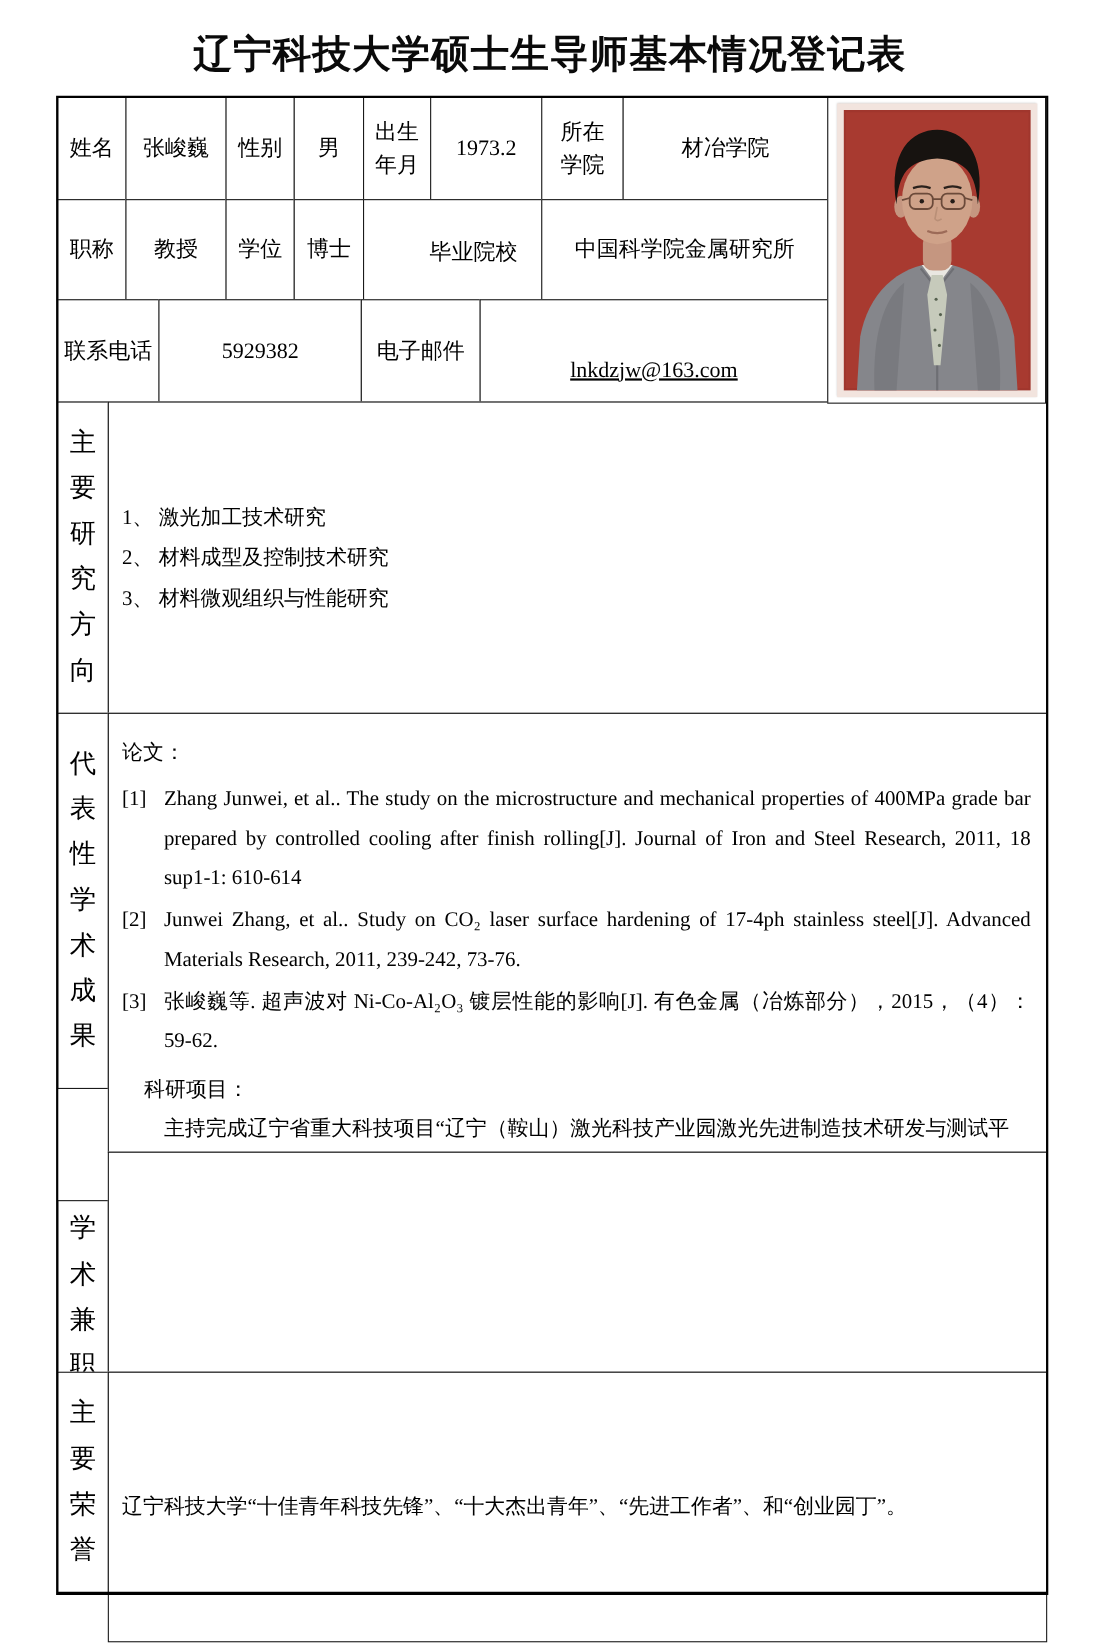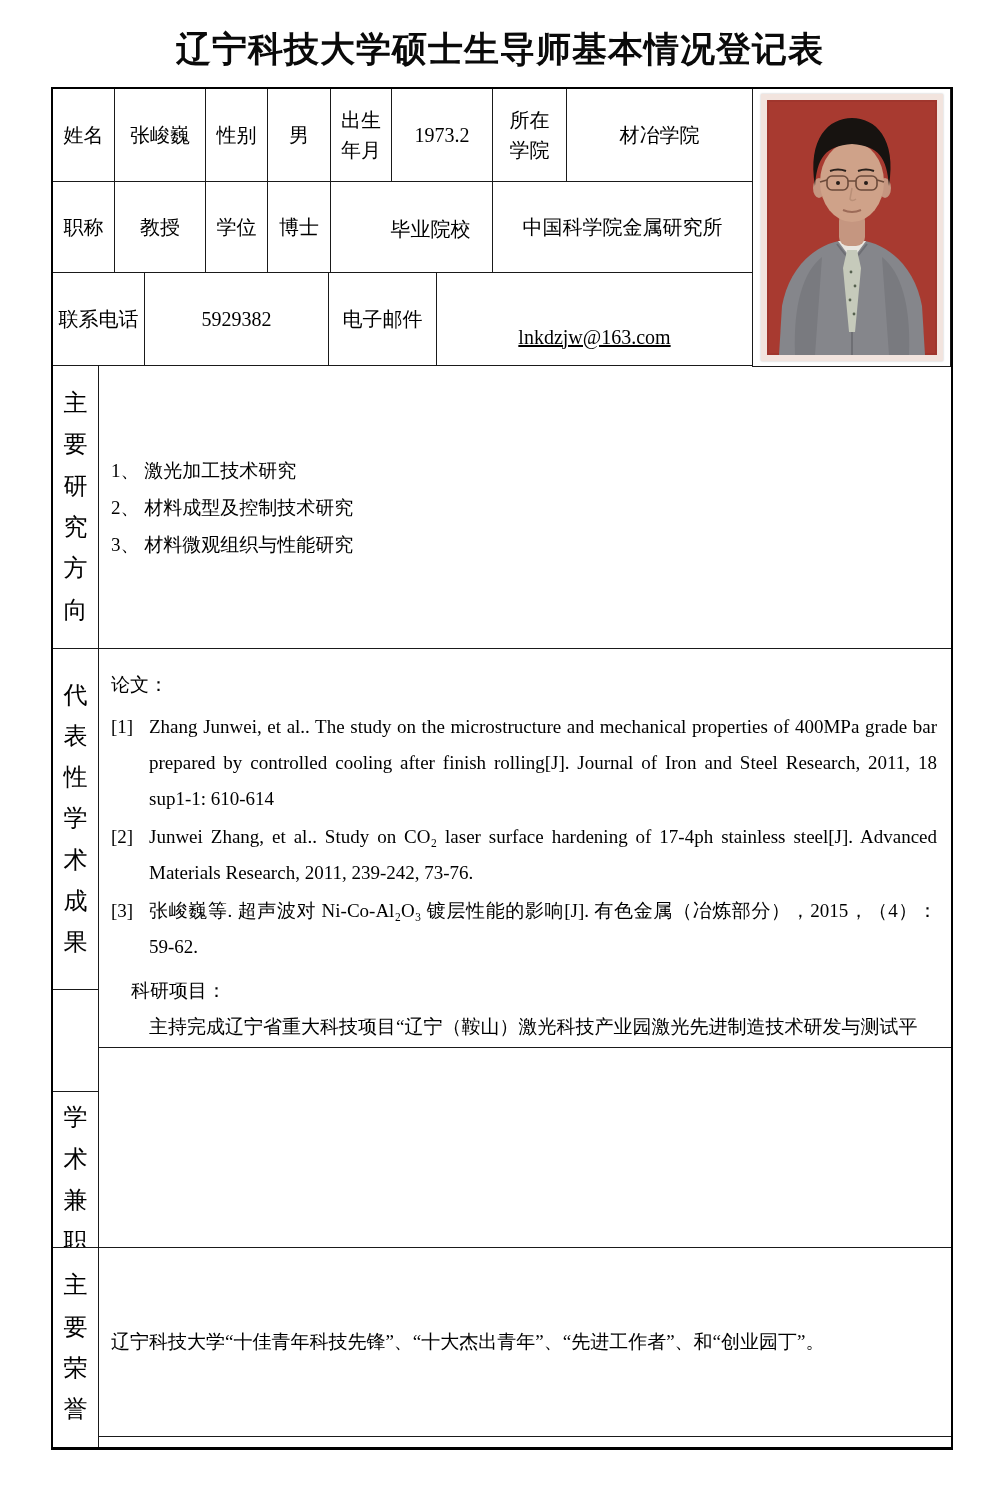--- a/index.html
+++ b/index.html
@@ -217,19 +217,19 @@
   </div>
 
   <div class="cell v-label-cell" style="left:52px;top:1047px;width:47px;height:178px;margin-top:44px;">
     <span class="v-label">学术兼职</span>
   </div>
   <div class="cell sec-content" style="left:98px;top:1047px;width:854px;height:201px;"></div>
 
   <div class="cell v-label-cell" style="left:52px;top:1247px;width:47px;height:202px;">
     <span class="v-label">主要荣誉</span>
   </div>
-  <div class="cell sec-content" style="left:98px;top:1247px;width:854px;height:190px;">
+  <div class="cell sec-content" style="left:98px;top:1247px;width:854px;height:246px;">
     <div class="honors-body">辽宁科技大学“十佳青年科技先锋”、“十大杰出青年”、“先进工作者”、和“创业园丁”。</div>
   </div>
 
   <div class="outer-border"></div>
 
 </div>
 
 </body></html>

